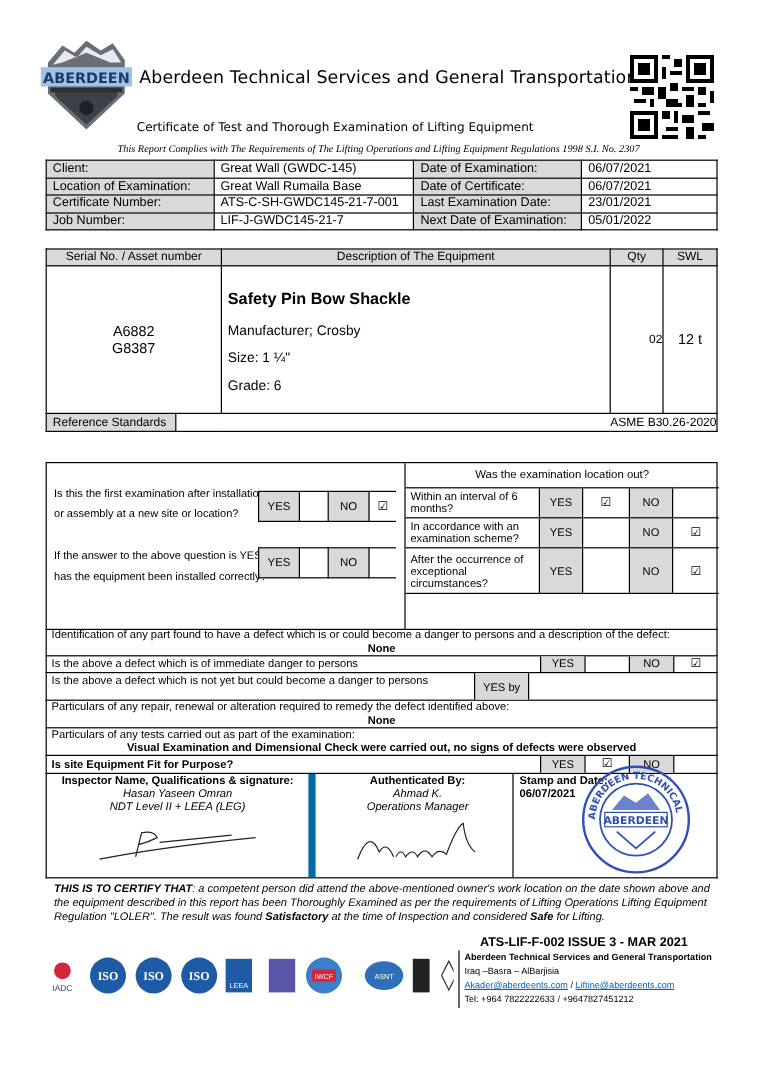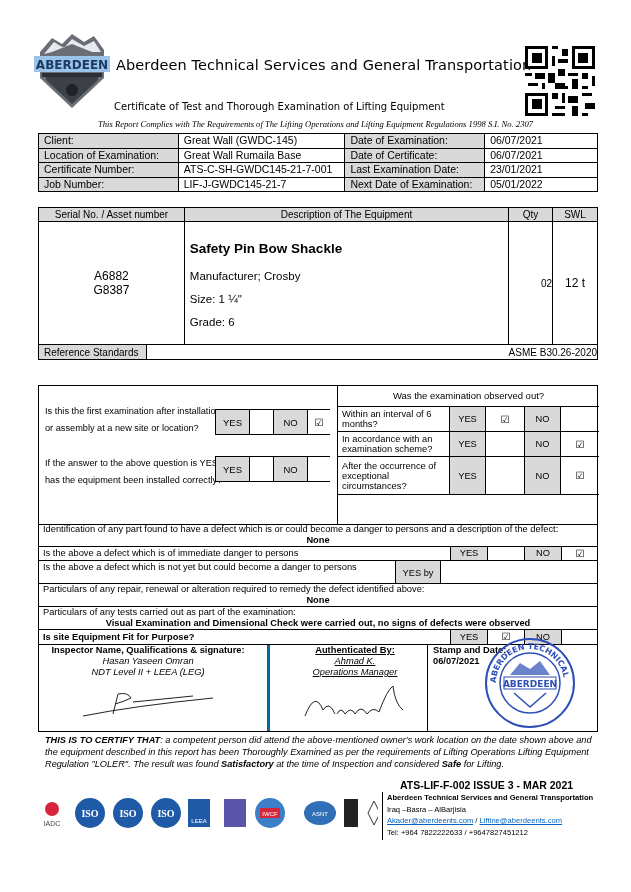--- a/index.html
+++ b/index.html
@@ -203,21 +203,21 @@
         <tr>
       <td class="g" style="width:33px">YES</td>
       <td style="width:23px"></td>
       <td class="g" style="width:33px">NO</td>
       <td style="width:22px;border-right:none"></td>
     </tr>
   </tbody>
     </table>
 
   <div id="rightcol">
-    <div class="hdr">Was the examination observed out?</div>
+    <div class="hdr">Was the examination location out?</div>
     <table id="rtab">
       <tbody>
           <tr style="height:25px">
         <td class="txt">Within an interval of 6 months?</td>
         <td class="g">YES</td>
         <td class="v chk">☑</td>
         <td class="g">NO</td>
         <td class="v"></td>
       </tr>
       <tr style="height:25px">
@@ -272,21 +272,21 @@
 
 <div id="sig" class="abs">
   <div class="sigcol" style="left:0;width:218px;">
     <b>Inspector Name, Qualifications &amp; signature:</b>
     <i>Hasan Yaseen Omran</i>
     <i>NDT Level II + LEEA (LEG)</i>
     <svg width="150" height="40" style="margin-top:6px">
       <path d="M10 32 Q60 22 140 14 M40 30 L45 10 Q55 8 58 14 Q50 18 42 20 M60 18 Q80 16 120 12" stroke="#222" stroke-width="1" fill="none"></path>
     </svg>
   </div>
-  <div class="sigcol" style="left:228px;width:170px;border-left:3px solid #0369a1;text-decoration:underline;">
+  <div class="sigcol" style="left:218px;width:170px;border-left:6px solid #0369a1;">
     <b>Authenticated By:</b>
     <i>Ahmad K.</i>
     <i>Operations Manager</i>
     <svg width="120" height="44" style="margin-top:2px">
       <path d="M10 36 Q20 10 28 30 Q34 20 40 34 M42 34 Q46 26 50 34 Q56 26 60 34 Q66 24 72 34 Q78 26 84 32 Q92 10 98 6 Q100 24 108 30" stroke="#222" stroke-width="1" fill="none"></path>
     </svg>
   </div>
   <div class="sigcol" style="left:388px;width:171px;border-left:1px solid #000;text-align:left;padding-left:5px;box-sizing:border-box;">
     <b>Stamp and Date:</b>
     <b>06/07/2021</b>

